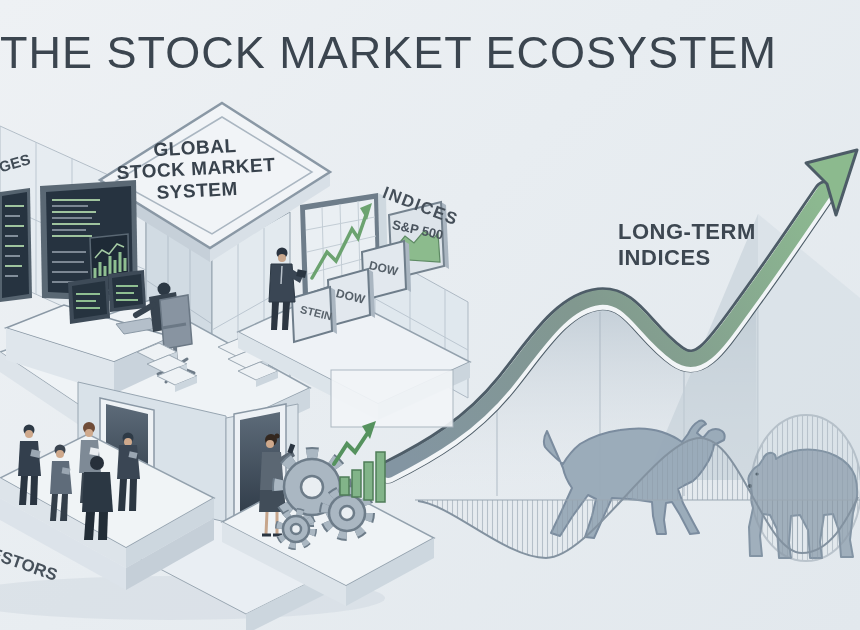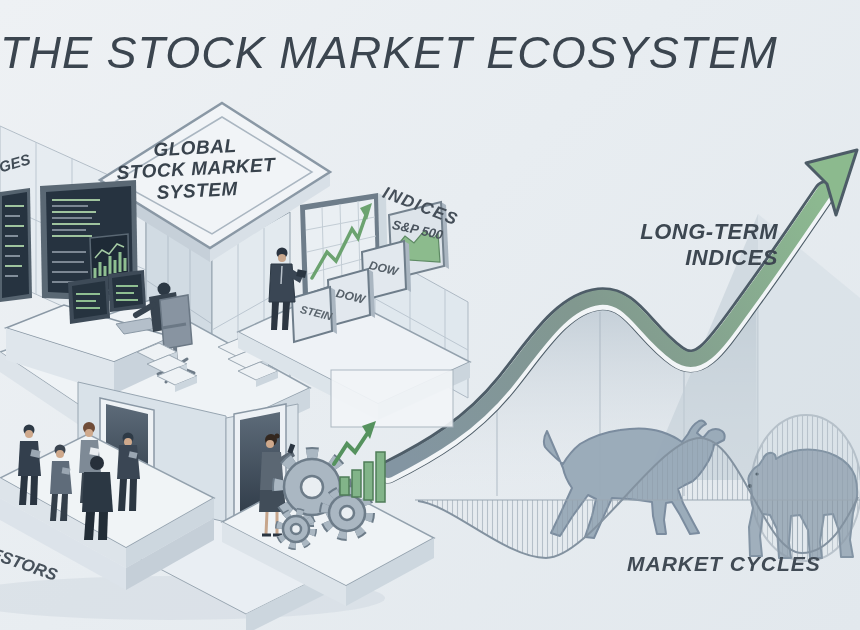--- a/index.html
+++ b/index.html
@@ -1,36 +1,36 @@
 <!DOCTYPE html>
 <html><head>
 <meta charset="utf-8">
 <style>
   html,body{margin:0;padding:0;}
   body{width:860px;height:630px;overflow:hidden;
        font-family:"Liberation Sans",sans-serif;
        background:linear-gradient(135deg,#eef1f4 0%,#e8edf1 45%,#e2e8ed 100%);}
-  .stage{position:relative;width:777px;height:630px;font-style:italic;}
+  .stage{position:relative;width:777px;height:630px;}
   svg{position:absolute;left:0;top:0;}
   .label{position:absolute;white-space:nowrap;color:#3b454f;}
   .title{left:0;right:0;top:27px;text-align:center;font-size:45px;letter-spacing:1px;color:#3b454f;}
   .roof-sign{left:114px;top:137px;width:164px;text-align:center;font-weight:bold;
              font-size:19px;line-height:1.12;letter-spacing:.5px;color:#39434d;transform:rotate(-3deg);}
   .roof-sign span{display:block;}
   .lbl-ges{left:-3px;top:159px;font-size:15px;font-weight:bold;color:#414c56;transform:rotate(-16deg);transform-origin:0 0;}
   .lbl-estors{left:-6px;top:544px;font-size:17px;font-weight:bold;color:#47515b;transform:rotate(19deg);transform-origin:0 0;}
   .lbl-indices{left:387px;top:183px;font-size:17px;font-weight:bold;letter-spacing:1.5px;color:#454f59;
                transform:rotate(21deg);transform-origin:0 0;}
   .lbl-sp500{left:394px;top:217px;font-size:13px;font-weight:bold;color:#4a545e;transform:rotate(12deg);transform-origin:0 0;}
   .lbl-dow-u{left:371px;top:258px;font-size:12px;font-weight:bold;color:#566069;transform:rotate(14deg);transform-origin:0 0;}
   .lbl-dow-l{left:338px;top:286px;font-size:12px;font-weight:bold;color:#566069;transform:rotate(14deg);transform-origin:0 0;}
   .lbl-stein{left:302px;top:303px;font-size:11px;font-weight:bold;color:#5a646d;transform:rotate(14deg);transform-origin:0 0;}
   .lbl-econ{left:340px;top:384px;font-size:15px;font-weight:bold;line-height:1.22;color:#39434d;letter-spacing:.3px;}
   .lbl-econ span{display:block;}
-  .lbl-ltg{left:618px;top:219px;width:160px;text-align:right;font-size:22px;font-weight:bold;
+  .lbl-ltg{left:618px;top:219px;width:160px;text-align:left;font-size:22px;font-weight:bold;
            line-height:1.2;letter-spacing:.5px;color:#3d4751;}
   .lbl-ltg span{display:block;}
   .lbl-mc{left:627px;top:552px;font-size:21px;font-weight:bold;letter-spacing:1px;color:#414b55;}
 </style>
 </head>
 <body>
 
 <div class="stage">
 
 <svg width="860" height="630" viewBox="0 0 860 630">
@@ -330,15 +330,14 @@
 <div class="label lbl-dow-u">DOW</div>
 <div class="label lbl-dow-l">DOW</div>
 <div class="label lbl-stein">STEIN</div>
 
 
 <div class="label lbl-ltg">
   <span>LONG-TERM</span>
   <span>INDICES</span>
 </div>
 
-<div class="label lbl-mc">MARKET CYCLES</div>
 
 </div>
 
 </body></html>

